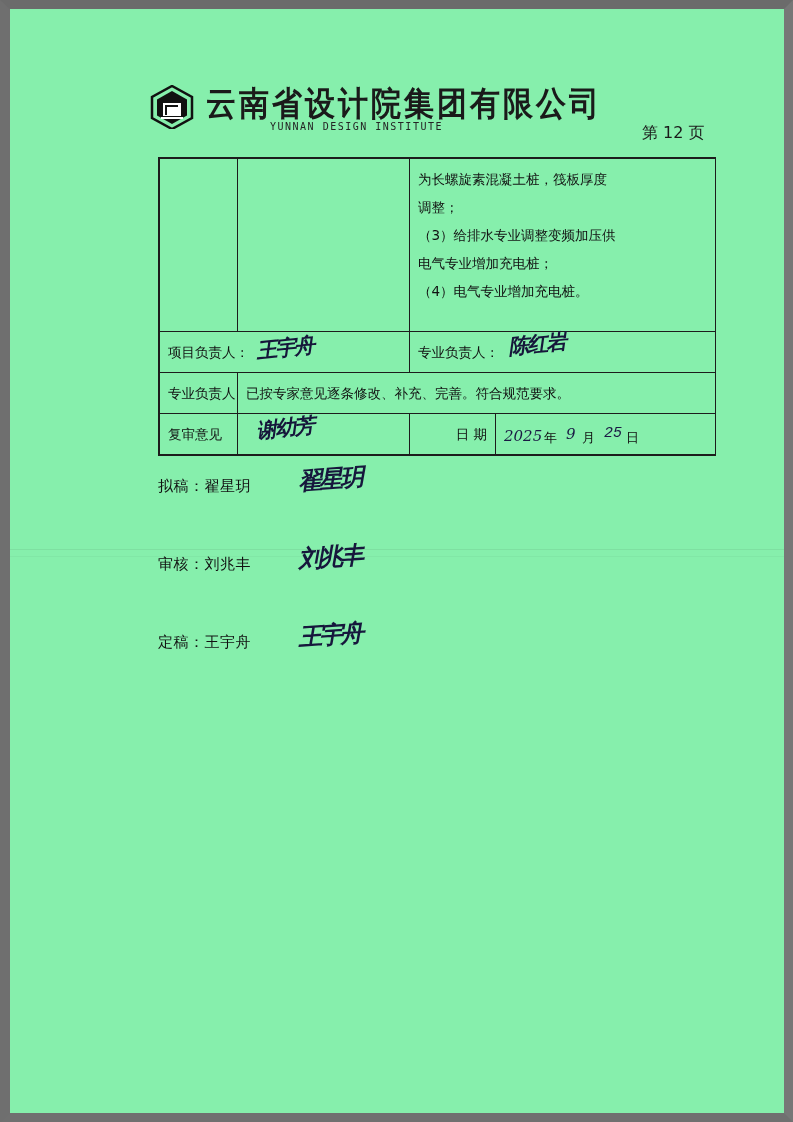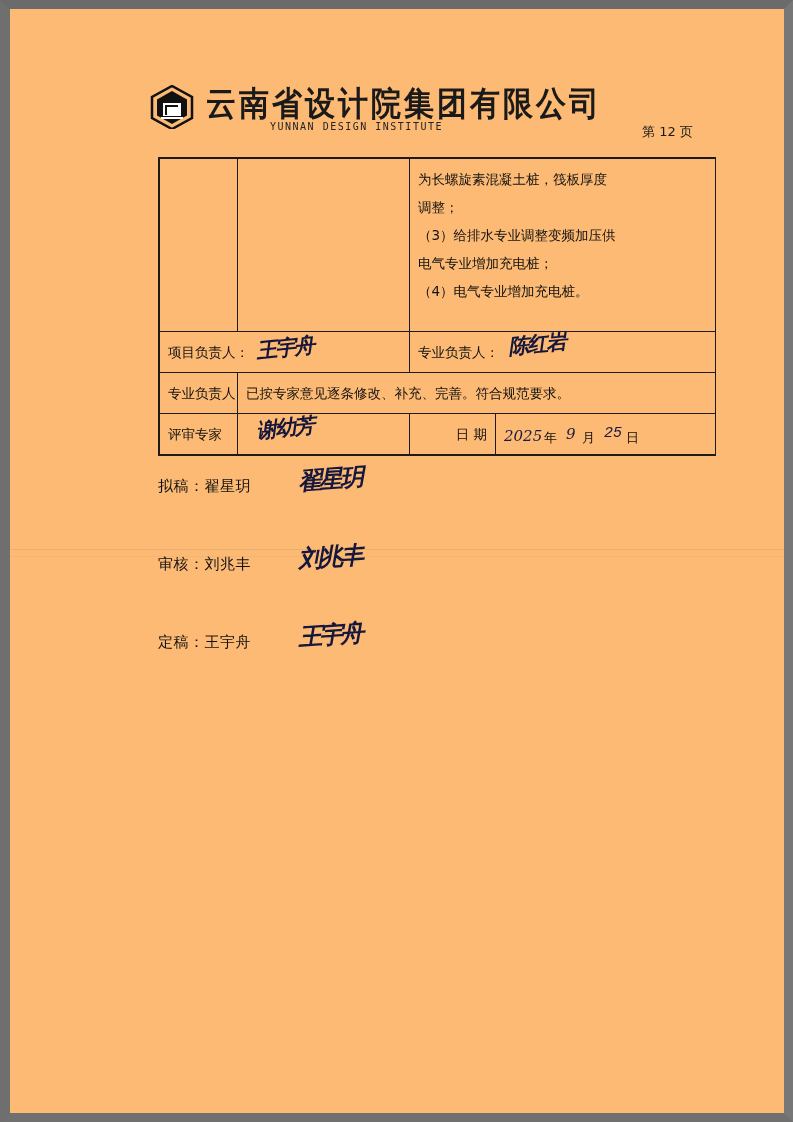--- a/index.html
+++ b/index.html
@@ -30,21 +30,21 @@
     border-right: 9px solid #777777;
     border-top: 9px solid #6b6b6b;
     border-bottom: 9px solid #707070;
     pointer-events: none;
   }
   .sheet {
     position: absolute;
     left: 10px; top: 9px;
     width: 774px;
     height: 1104px;
-    background: #fdba74;
+    background: #86efac;
     overflow: hidden;
   }
   
   .scanline {
     position: absolute;
     left: 0;
     width: 100%;
     height: 1px;
     background: rgba(0,0,0,0.06);
   }
@@ -82,21 +82,21 @@
     font-family: "DejaVu Sans Mono", monospace;
     font-size: 10px;
     letter-spacing: 1.5px;
     color: #242424;
     white-space: nowrap;
   }
   .page-no {
     position: absolute;
     left: 492px;
     top: 42px;
-    font-size: 13px;
+    font-size: 16px;
     color: #1a1a1a;
     white-space: nowrap;
   }
 
   
   .table {
     position: absolute;
     left: 148px;
     top: 148px;
     width: 556px;
@@ -230,21 +230,21 @@
           <td class="row-label mid" colspan="3">
             <span>专业负责人：</span>
             <span class="hand hand-sig" style="left:98px; top:-2px;">陈红岩</span>
           </td>
         </tr>
         <tr>
           <td class="row-label mid">专业负责人</td>
           <td class="row-label mid" colspan="4">已按专家意见逐条修改、补充、完善。符合规范要求。</td>
         </tr>
         <tr>
-          <td class="row-label mid">评审专家</td>
+          <td class="row-label mid">复审意见</td>
           <td class="row-label mid">
             <span class="hand hand-sig" style="left:18px; top:0px;">谢幼芳</span>
           </td>
           <td class="row-label mid cell-center">日    期</td>
           <td class="row-label mid" colspan="2">
             <span class="hand hand-num" style="left:8px; top:8px;text-align:right;">2025</span>
             <span style="position:absolute;left:48px;top:10px;font-size:13px;">年</span>
             <span class="hand hand-num" style="left:70px; top:6px;">9</span>
             <span style="position:absolute;left:86px;top:10px;font-size:13px;">月</span>
             <span class="hand hand-num" style="left:108px; top:6px;font-family:Liberation Mono, monospace;">25</span>

